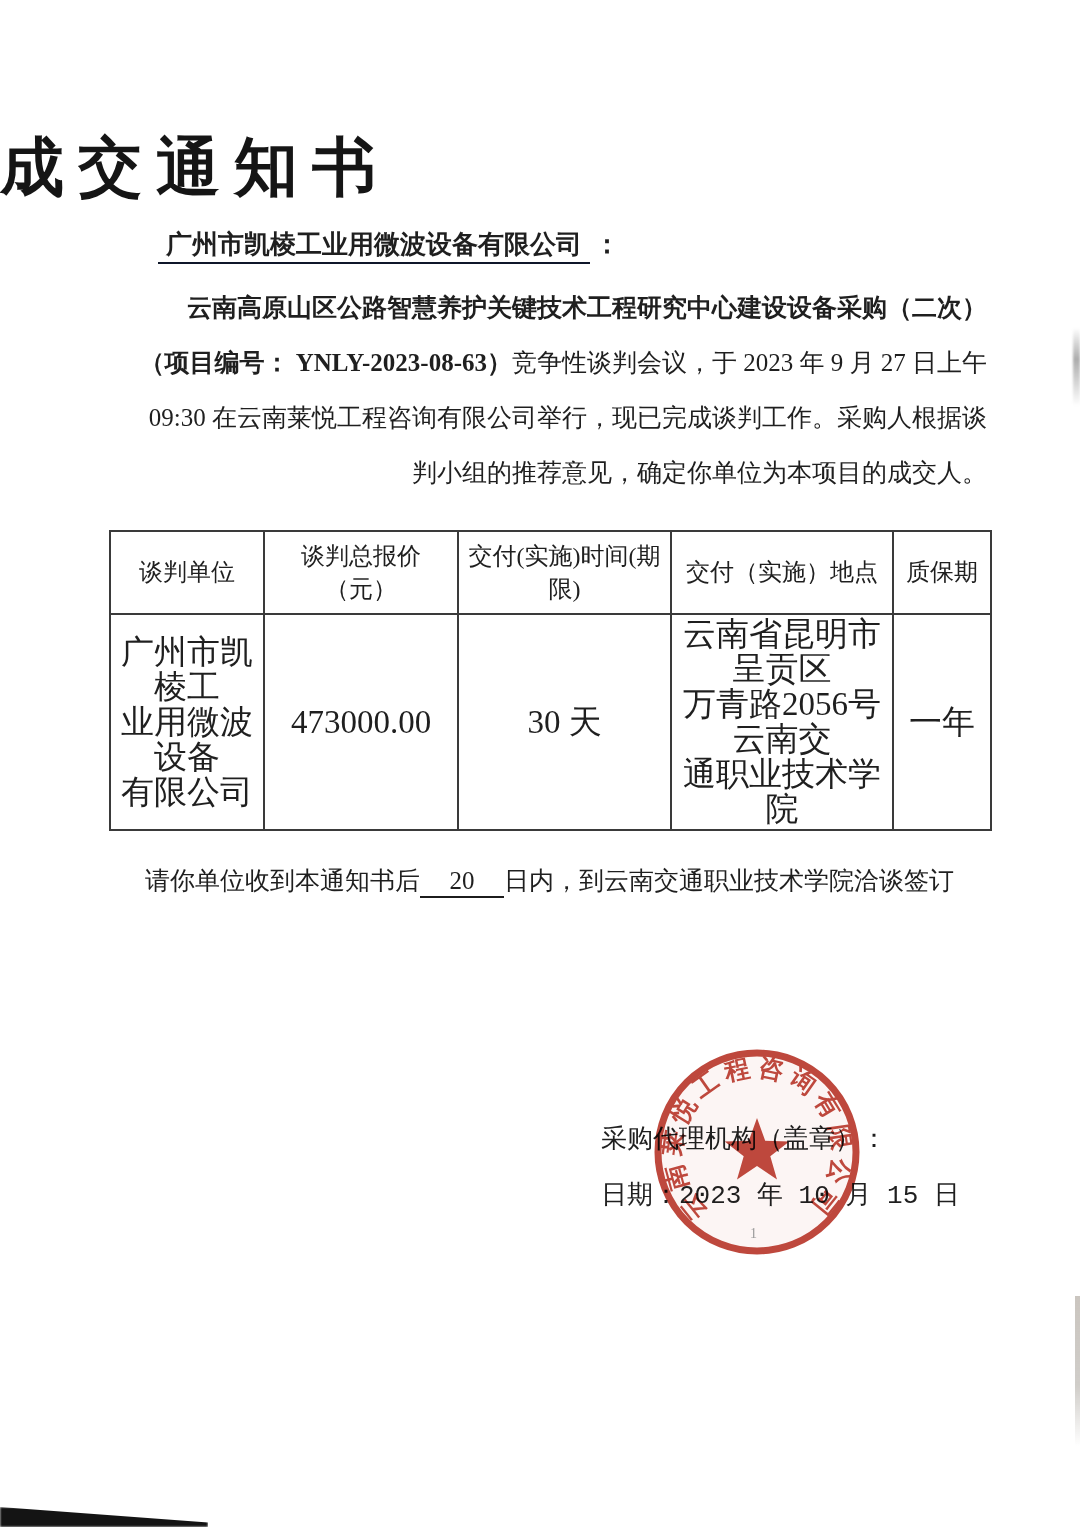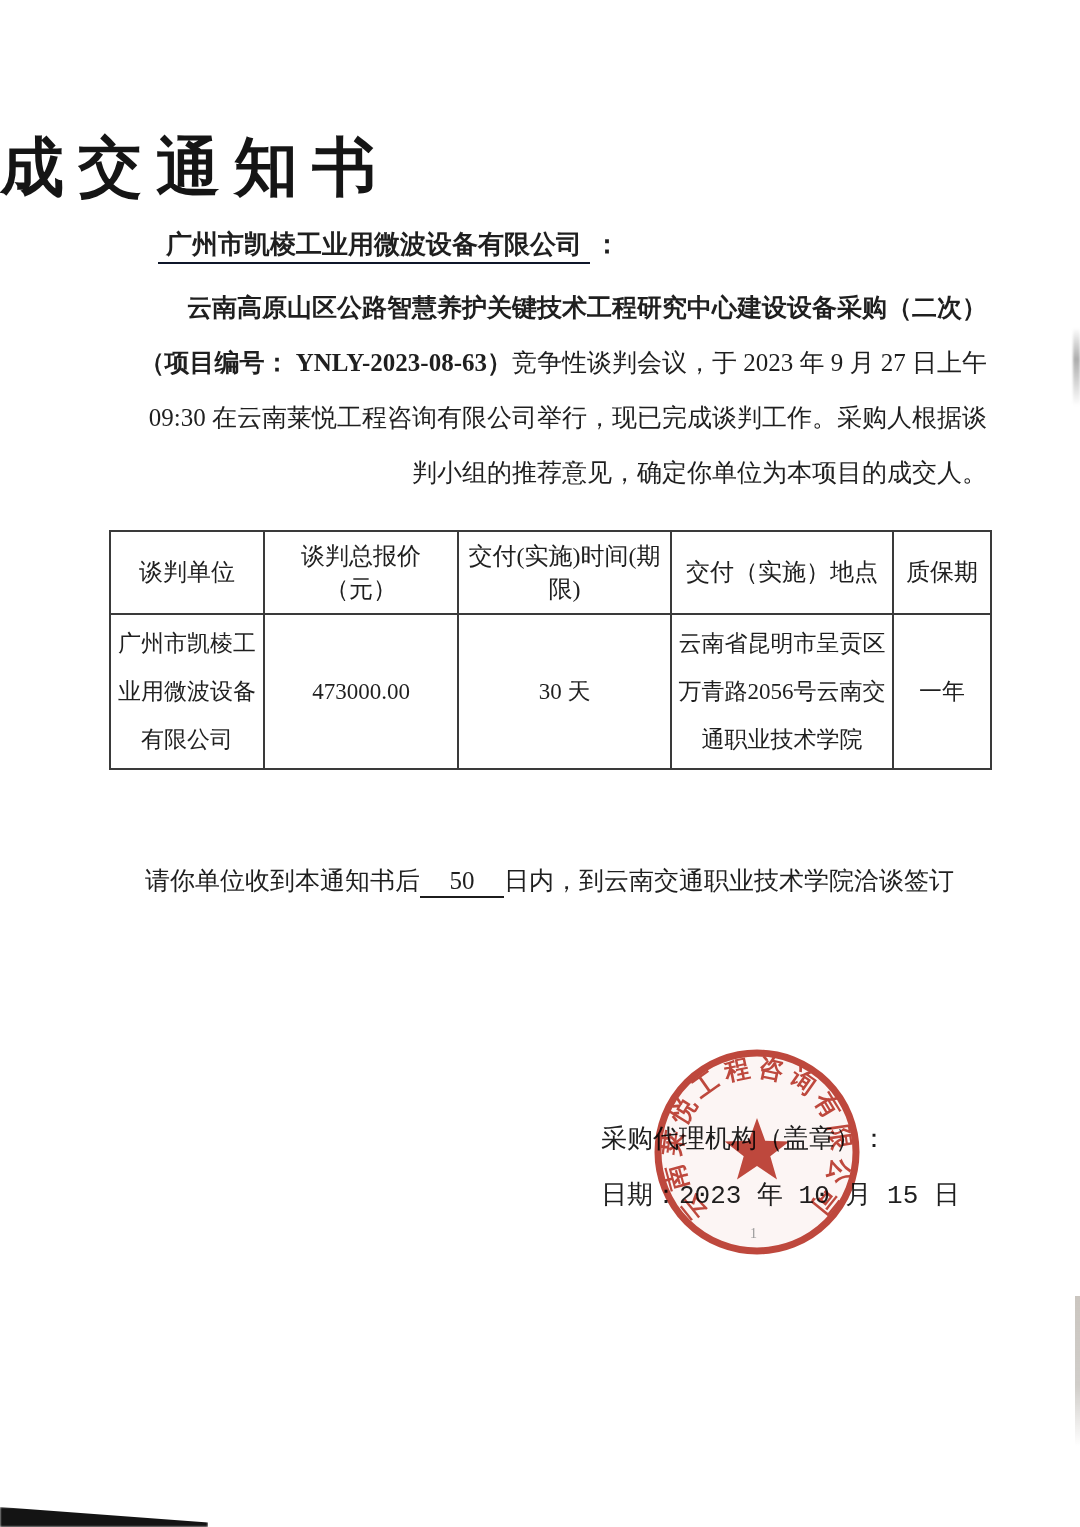--- a/index.html
+++ b/index.html
@@ -45,21 +45,21 @@
     margin-left:8px;
   }
   table.award th,table.award td{
     border:2px solid #3a3a3a;
     text-align:center;vertical-align:middle;
     font-weight:normal;
     white-space:pre-line;
     padding:2px;
   }
   table.award th{height:77px;font-size:24px;line-height:33px;}
-  table.award td{height:149px;font-size:23px;line-height:48px;}
+  table.award td{height:149px;font-size:33px;line-height:35px;}
   td.loc{font-size:24px;line-height:34px;}
   
   .notice{
     position:absolute;top:853px;left:97px;width:890px;
     font-size:25px;line-height:55px;
   }
   .notice .first{text-indent:48px;white-space:nowrap;}
   .days-blank{
     display:inline-block;width:84px;text-align:center;
     border-bottom:2px solid #1c1c1c;text-indent:0;
@@ -147,21 +147,21 @@
       <td>30 天</td>
       <td class="loc">云南省昆明市呈贡区
 万青路2056号云南交
 通职业技术学院</td>
       <td>一年</td>
     </tr>
   </tbody>
     </table>
 
   <div class="notice">
-    <div class="first"><span>请你单位收到本通知书后</span><span class="days-blank">50</span><span>日内，到云南交通职业技术学院洽谈签订</span></div>
+    <div class="first"><span>请你单位收到本通知书后</span><span class="days-blank">20</span><span>日内，到云南交通职业技术学院洽谈签订</span></div>
   </div>
 
   <div class="signature">
     <div>采购代理机构（盖章）：</div>
     <div>日期：2023 年 10 月 15 日</div>
   </div>
 
   <svg class="stamp" width="212" height="212" viewBox="0 0 212 212" aria-hidden="true">
     <circle cx="106" cy="106" r="99" fill="rgba(190,55,45,0.05)" stroke="#b93a2e" stroke-width="7"></circle>
     <path id="stampArc" d="M 68 171.8 A 76 76 0 1 1 144 171.8" fill="none"></path>

